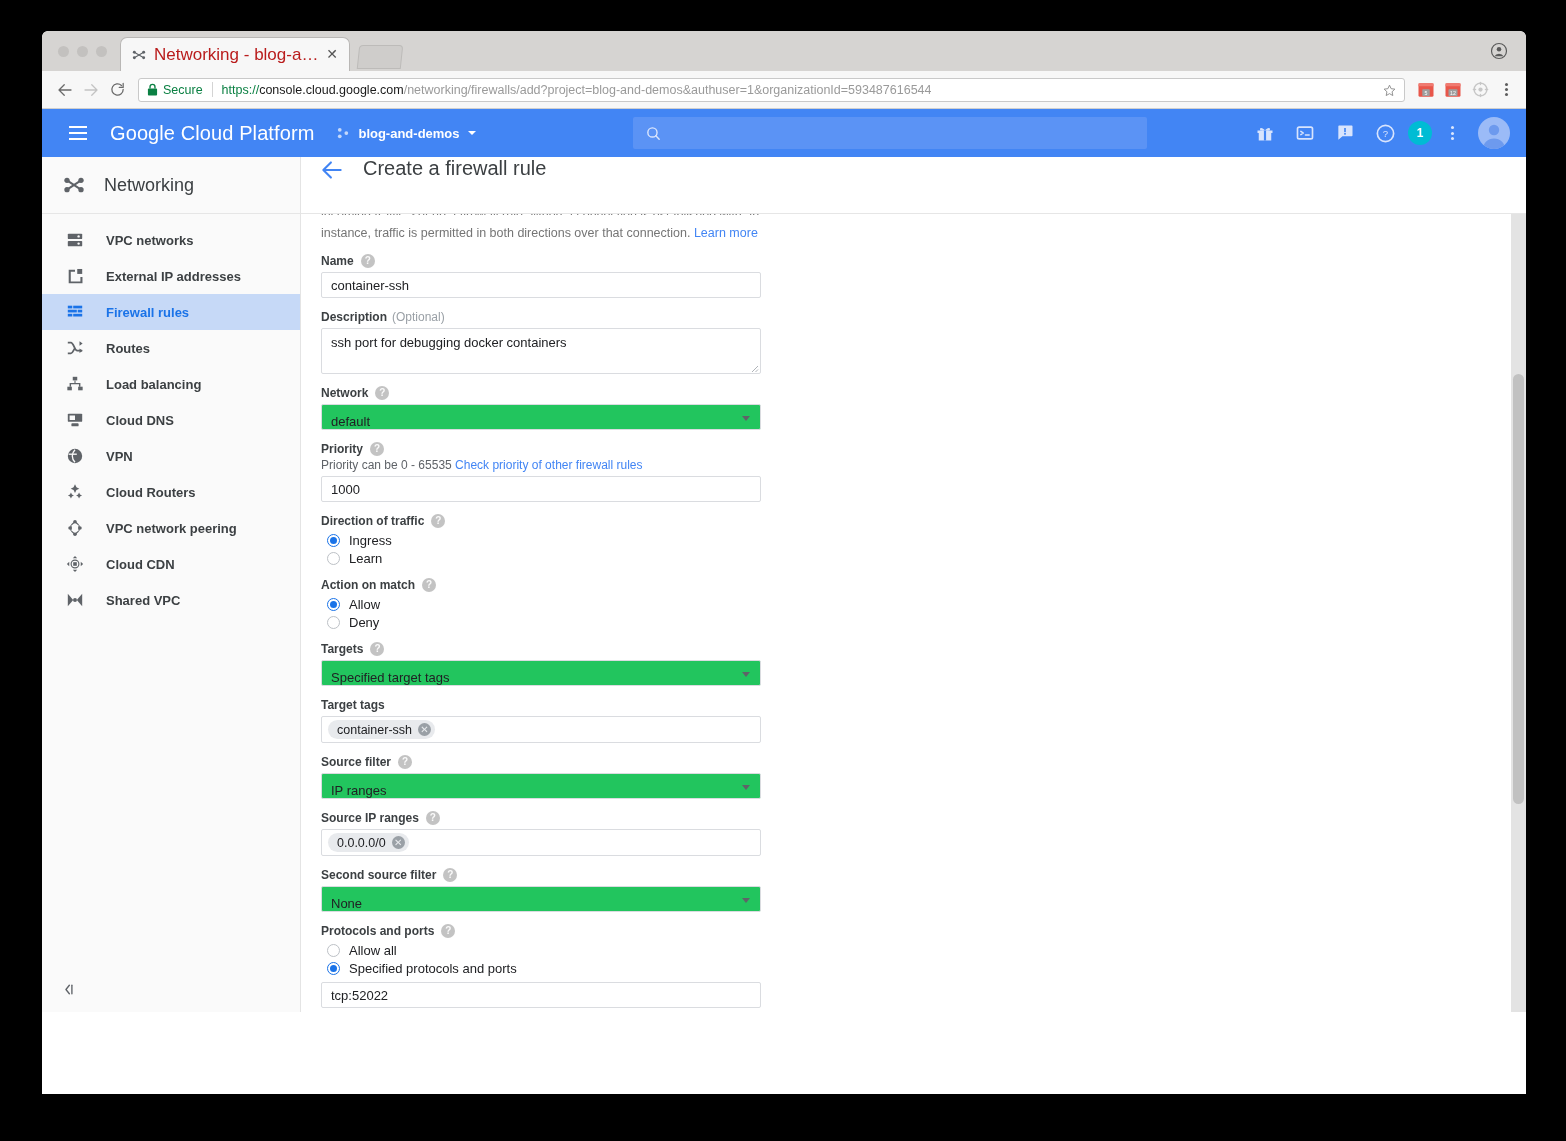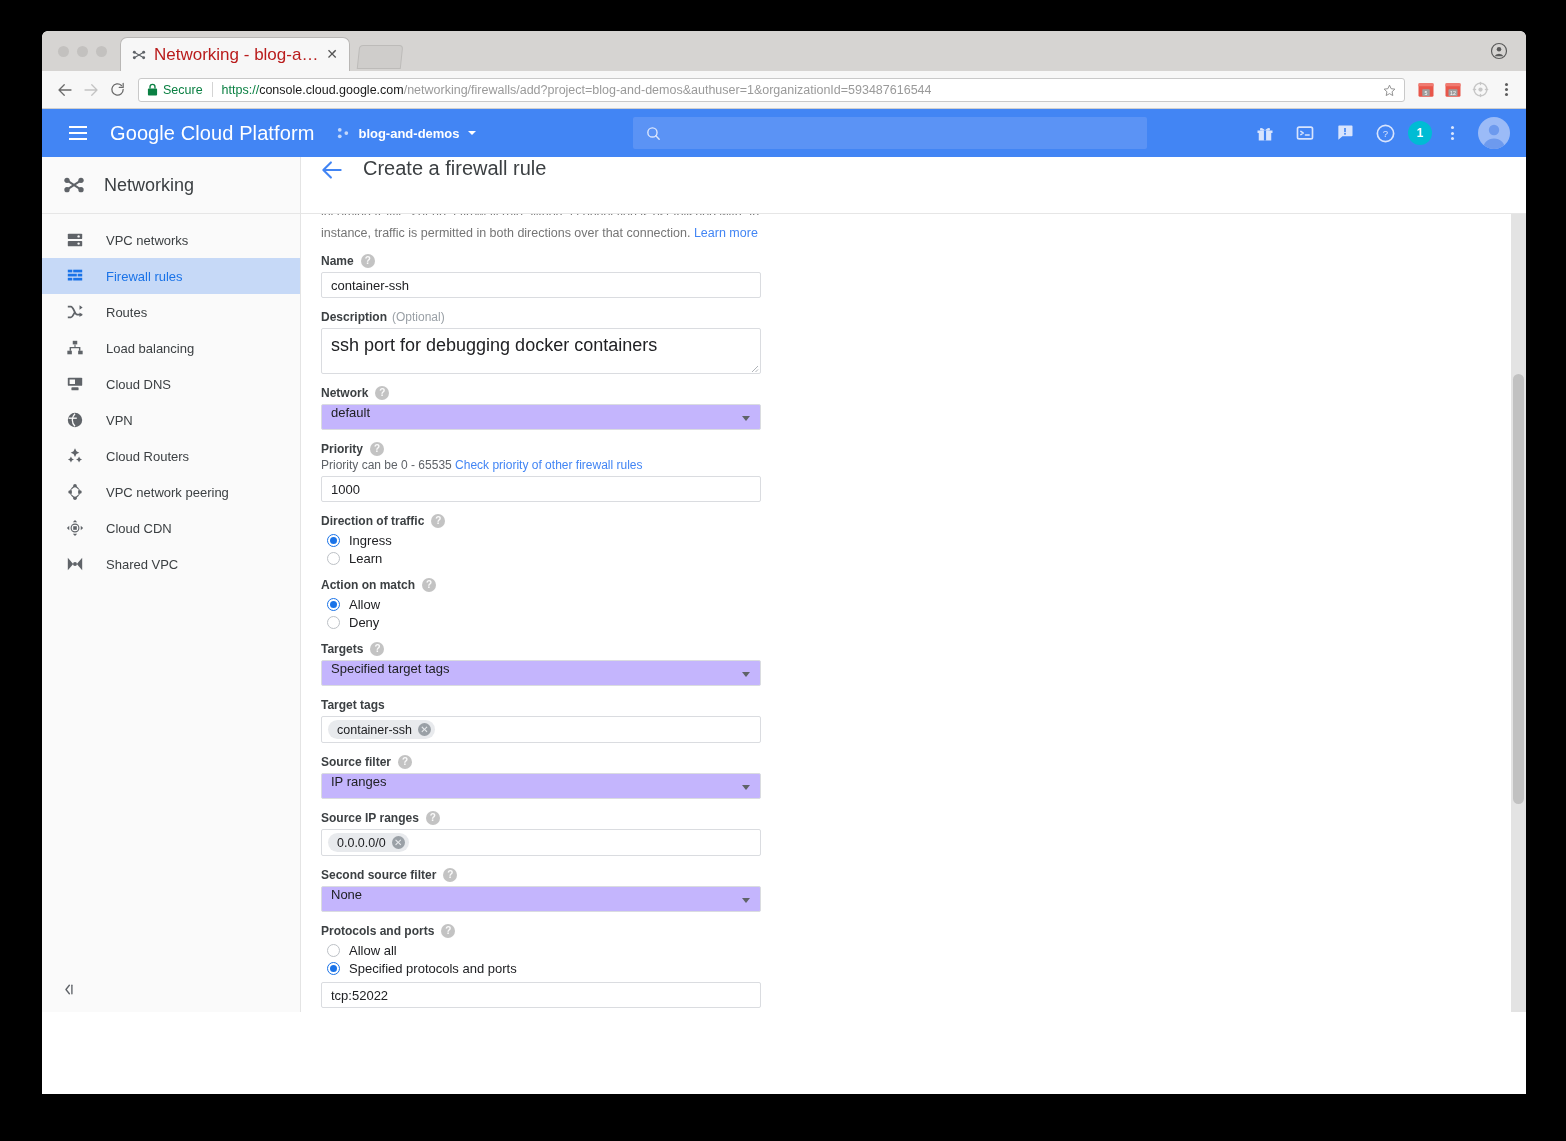--- a/index.html
+++ b/index.html
@@ -292,21 +292,21 @@
     display: flex;
     align-items: center;
     padding-left: 18px;
     border-bottom: 1px solid #e6e6e6;
   }
   .side-head-ico { width: 28px; height: 28px; margin-right: 16px; color:#5f6368; flex:none;}
   .side-head-title {
     font-size: 18px;
     color: #3c4043;
   }
-  .side-list { padding-top: 8px; }
+  .side-list { padding-top: 8px; font-weight: bold; }
   .side-item {
     height: 36px;
     display: flex;
     align-items: center;
     padding-left: 22px;
     color: #3c4043;
     font-size: 13px;
     cursor: default;
   }
   .side-item .ico {
@@ -419,21 +419,21 @@
     outline: none;
     display: block;
   }
   .textarea {
     width: 440px;
     height: 46px;
     box-sizing: border-box;
     border: 1px solid #dadce0;
     border-radius: 2px;
     padding: 6px 9px;
-    font-size: 18px;
+    font-size: 13px;
     color: #202124;
     font-family: "Liberation Sans", sans-serif;
     background: #fff;
     outline: none;
     resize: none;
     display: block;
     position: relative;
   }
   .ta-wrap { position: relative; width: 440px; }
   .ta-grip {
@@ -444,23 +444,23 @@
   }
   .select {
     width: 440px;
     height: 26px;
     box-sizing: border-box;
     border: 1px solid #dadce0;
     border-radius: 2px;
     padding: 0 9px;
     font-size: 13px;
     color: #202124;
-    background: #c4b5fd;
-    display: flex;
-    align-items: flex-start;
+    background: #22c55e;
+    display: flex;
+    align-items: flex-end;
     position: relative;
   }
   .select .sel-caret {
     position: absolute;
     right: 10px; top: 11px;
     width: 0; height: 0;
     border-left: 4.5px solid transparent;
     border-right: 4.5px solid transparent;
     border-top: 5px solid #5f6368;
   }
@@ -755,20 +755,29 @@
             <svg width="18" height="18" viewBox="0 0 20 20" fill="currentColor">
               <rect x="2" y="3" width="16" height="6" rx="1"></rect>
               <rect x="2" y="11" width="16" height="6" rx="1"></rect>
               <circle cx="14" cy="6" r="1.3" fill="#fafafa"></circle>
               <circle cx="14" cy="14" r="1.3" fill="#fafafa"></circle>
             </svg>
           </span>
           <span>VPC networks</span>
         </div>
 
+        <div class="side-item">
+          <span class="ico">
+            <svg width="18" height="18" viewBox="0 0 20 20">
+              <path d="M3 3h7v2.3H5.3V16H16v-5h2.3v7H3z" fill="currentColor"></path>
+              <rect x="12.5" y="2.2" width="5.5" height="5.5" fill="currentColor"></rect>
+            </svg>
+          </span>
+          <span>External IP addresses</span>
+        </div>
 
         <div class="side-item active">
           <span class="ico">
             <svg width="18" height="18" viewBox="0 0 20 20" fill="currentColor">
               <rect x="2" y="3" width="5" height="3"></rect>
               <rect x="8" y="3" width="10" height="3"></rect>
               <rect x="2" y="7.5" width="10" height="3"></rect>
               <rect x="13" y="7.5" width="5" height="3"></rect>
               <rect x="2" y="12" width="5" height="3"></rect>
               <rect x="8" y="12" width="10" height="3"></rect>

